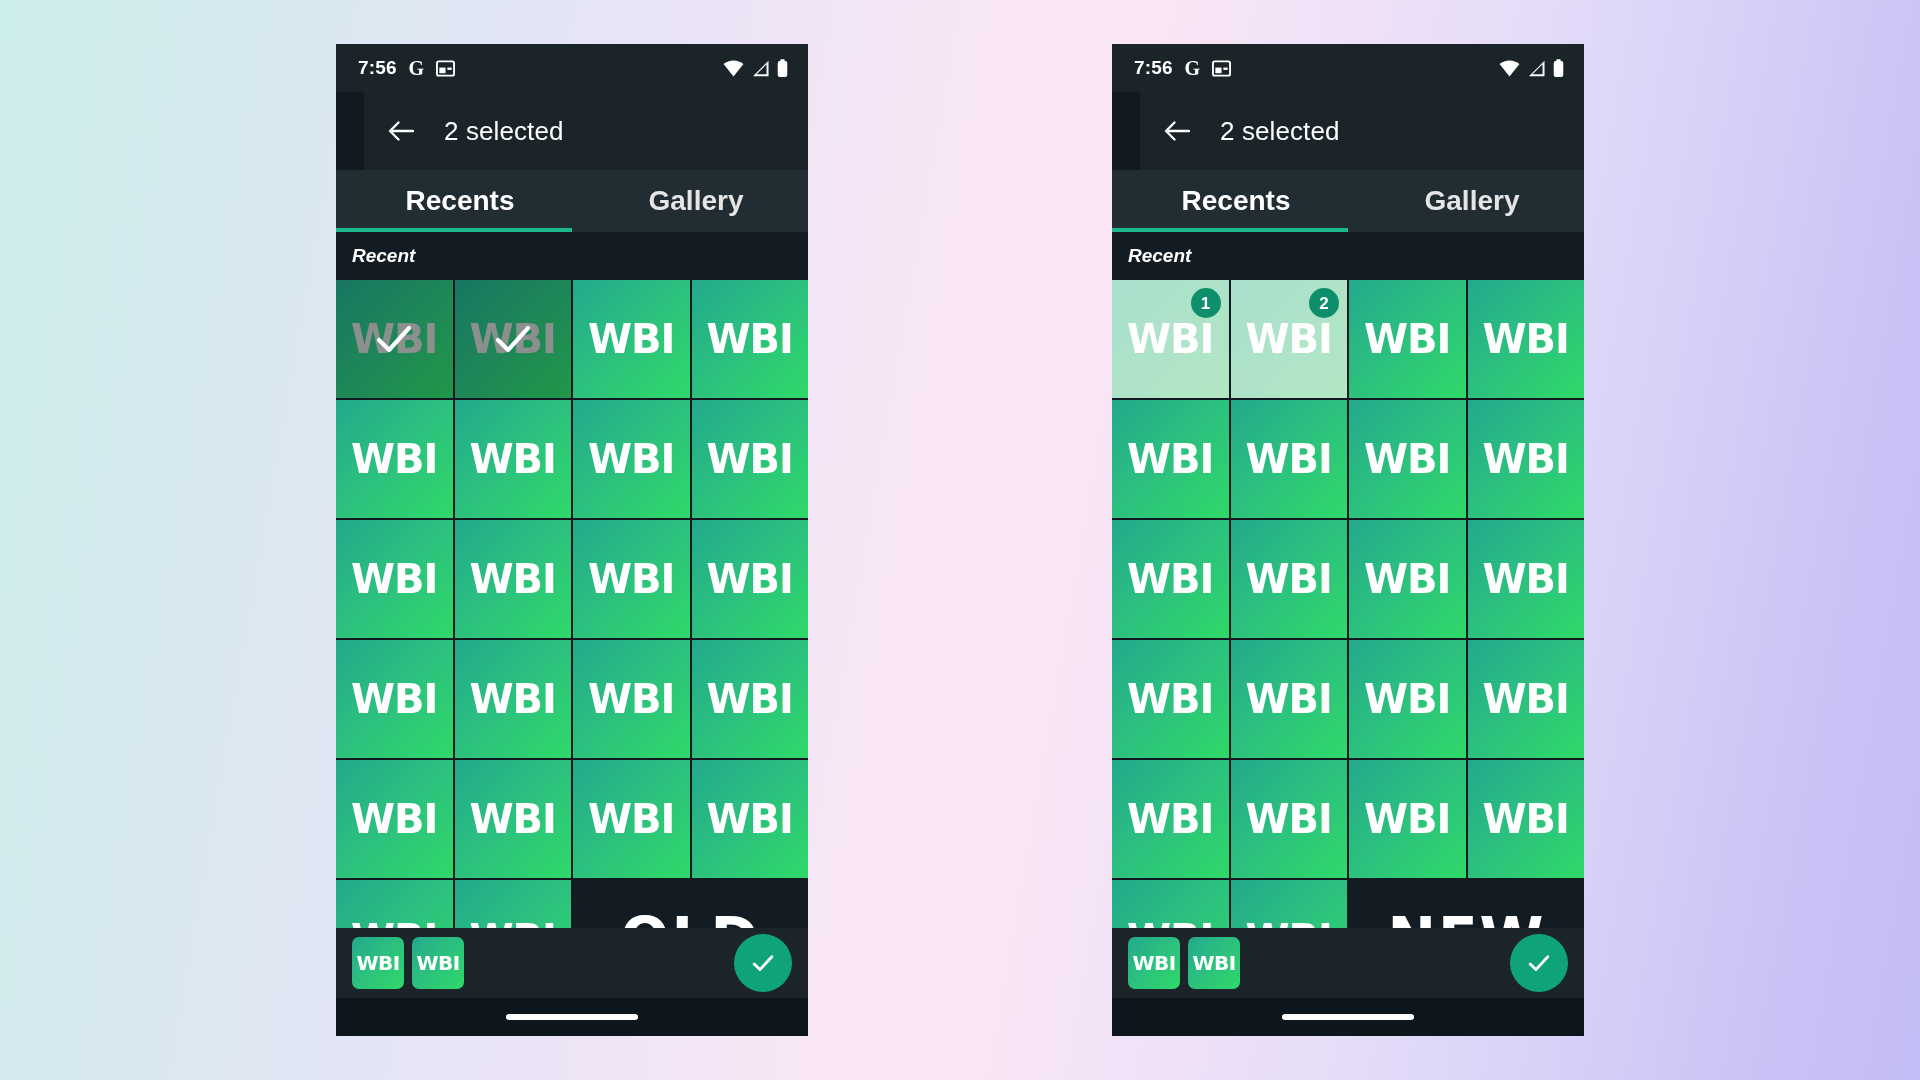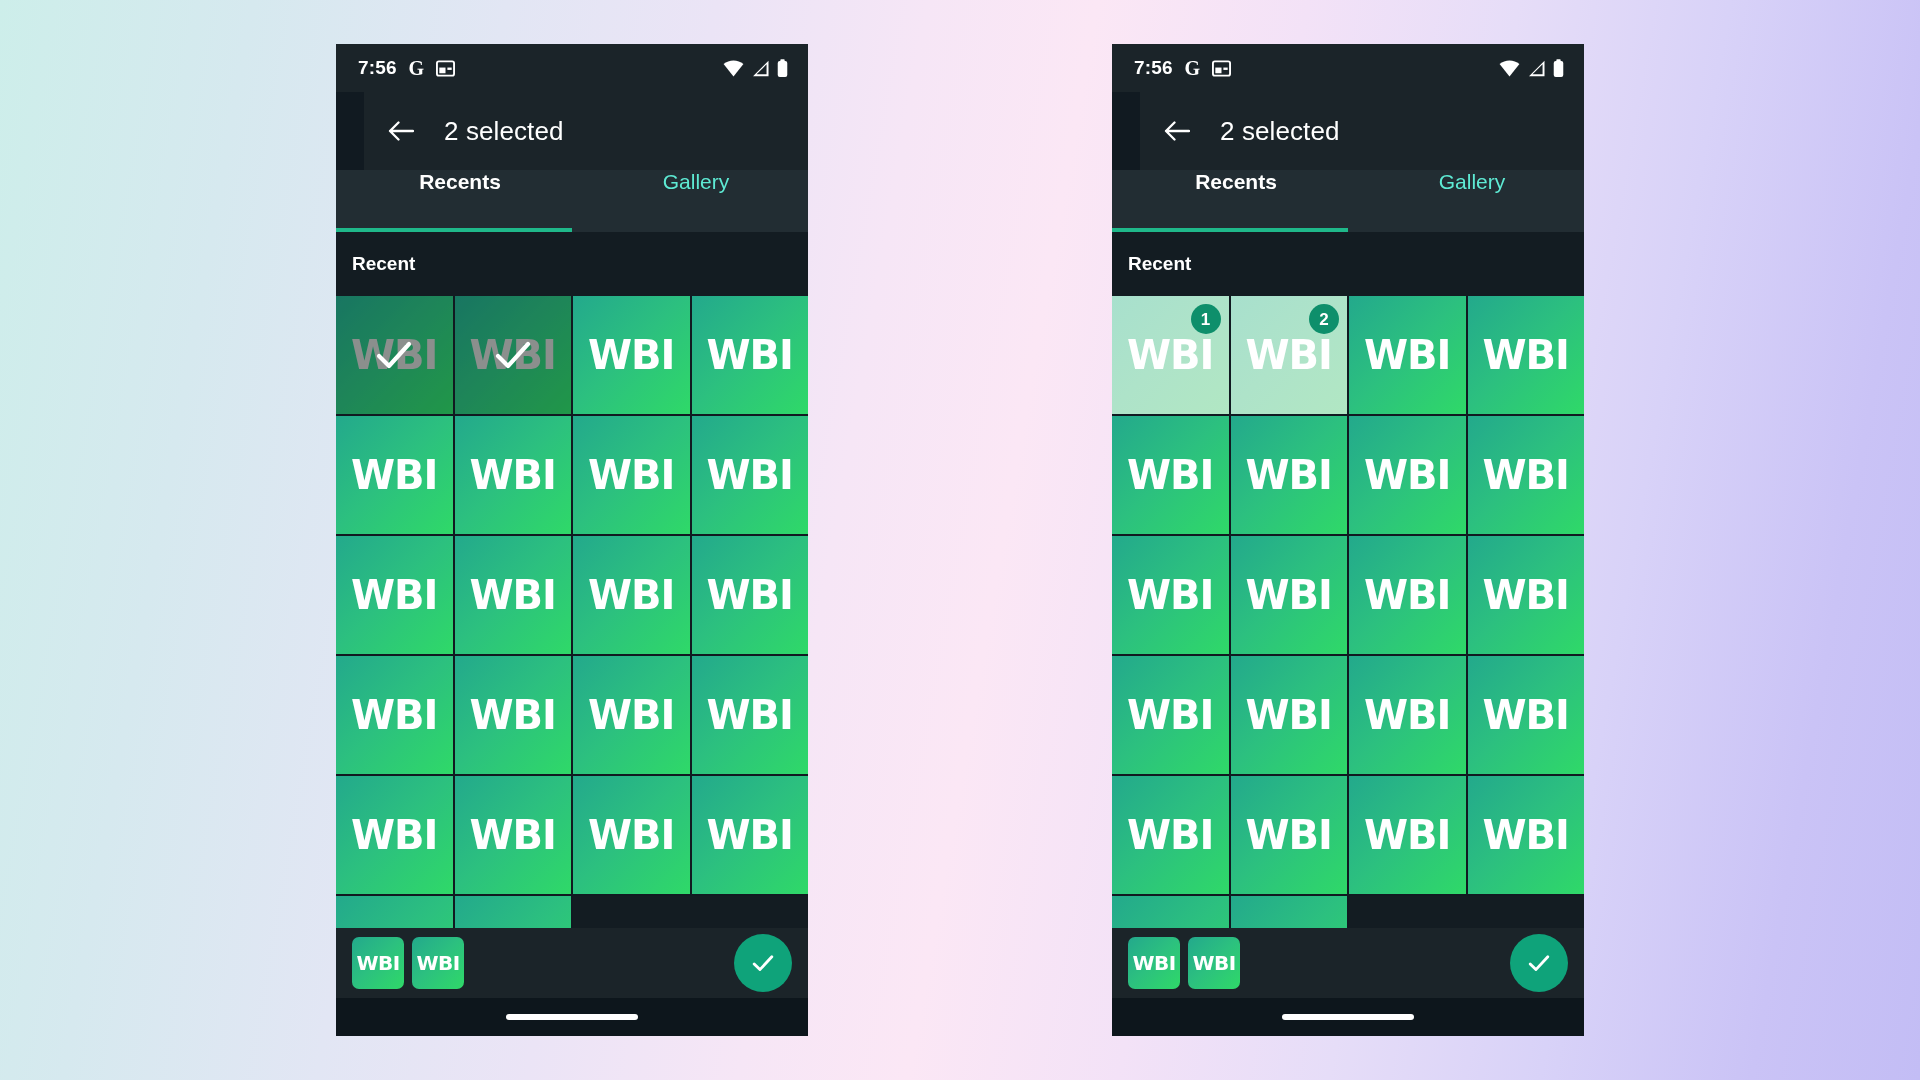--- a/index.html
+++ b/index.html
@@ -106,46 +106,47 @@
   .tabs {
     height: 62px;
     background: #222d33;
     display: flex;
     position: relative;
     flex: none;
   }
   .tab {
     flex: 1;
     display: flex;
-    align-items: flex-start;
-    justify-content: center;
-    font-size: 21px;
+    align-items: center;
+    justify-content: center;
+    font-size: 28px;
     font-weight: 600;
     cursor: pointer;
     position: relative;
     padding-left: 12px;
   }
   .tab.active { color: #ffffff; }
-  .tab.inactive { color: #5eead4; font-weight: 400; }
+  .tab.inactive { color: #e5e5e5; font-weight: 700; }
   .tab.active::after {
     content: "";
     position: absolute;
     left: 0; right: 0; bottom: 0;
     height: 4px;
     background: #1fb88a;
   }
 
   
   .section-head {
-    height: 64px;
+    height: 48px;
     background: #131c22;
     display: flex;
     align-items: center;
     padding-left: 16px;
     flex: none;
+    font-style: italic;
   }
   .section-head span {
     color: #ffffff;
     font-size: 19px;
     font-weight: 700;
   }
 
   
   .grid {
     flex: 1 1 auto;

